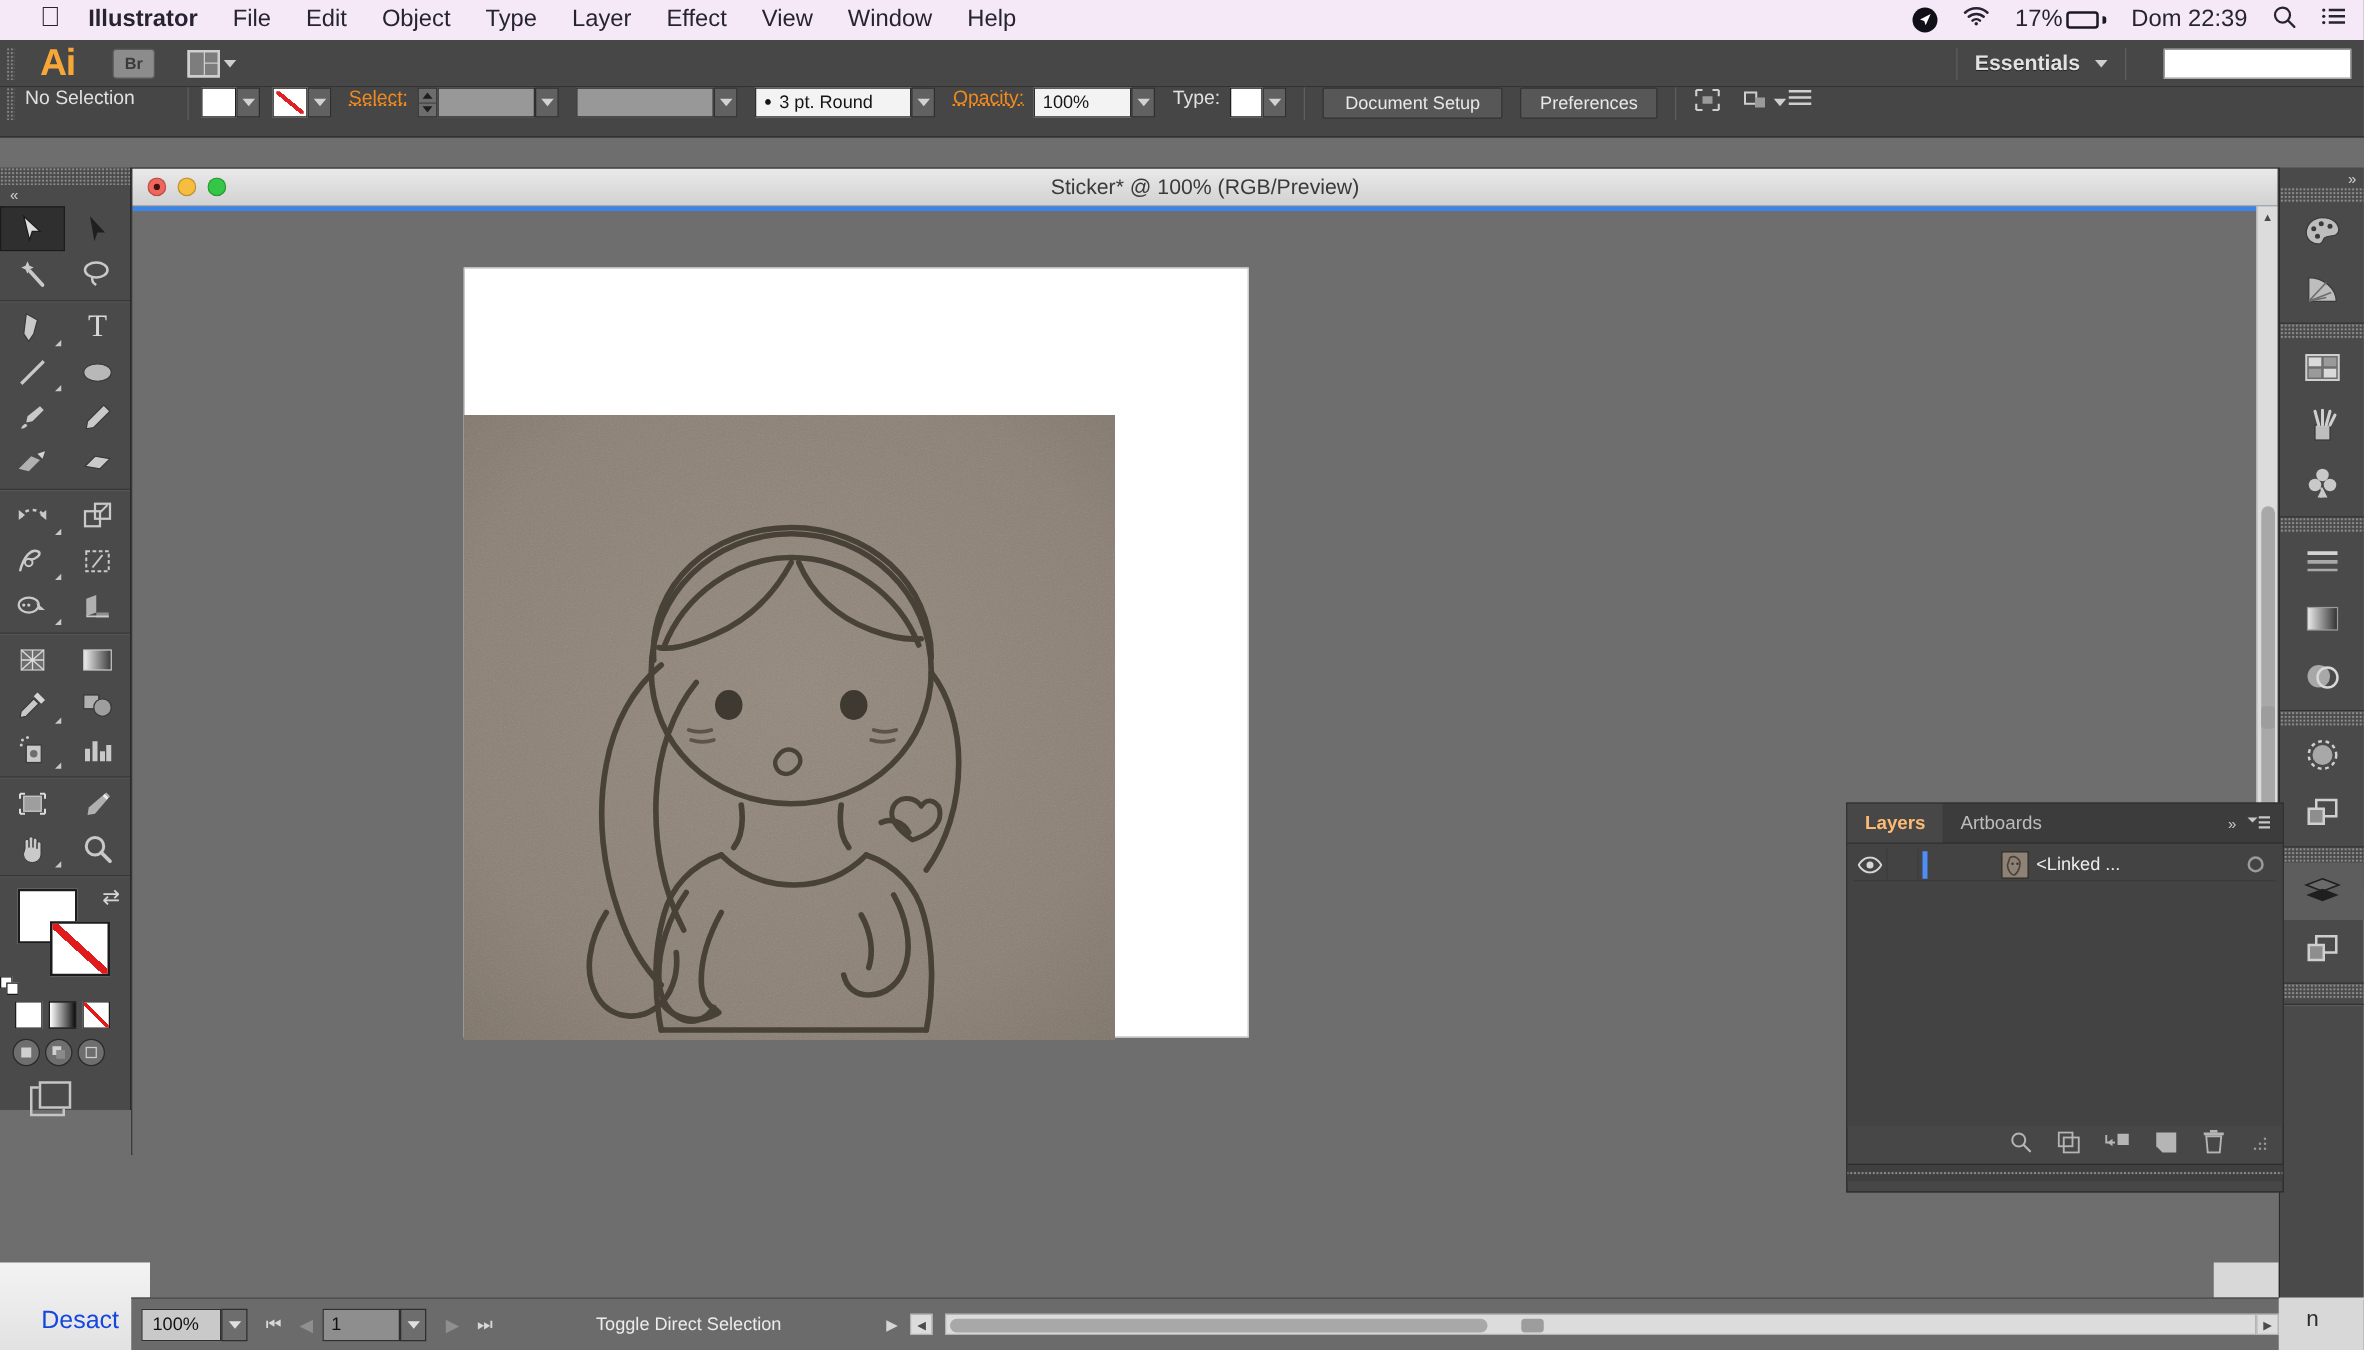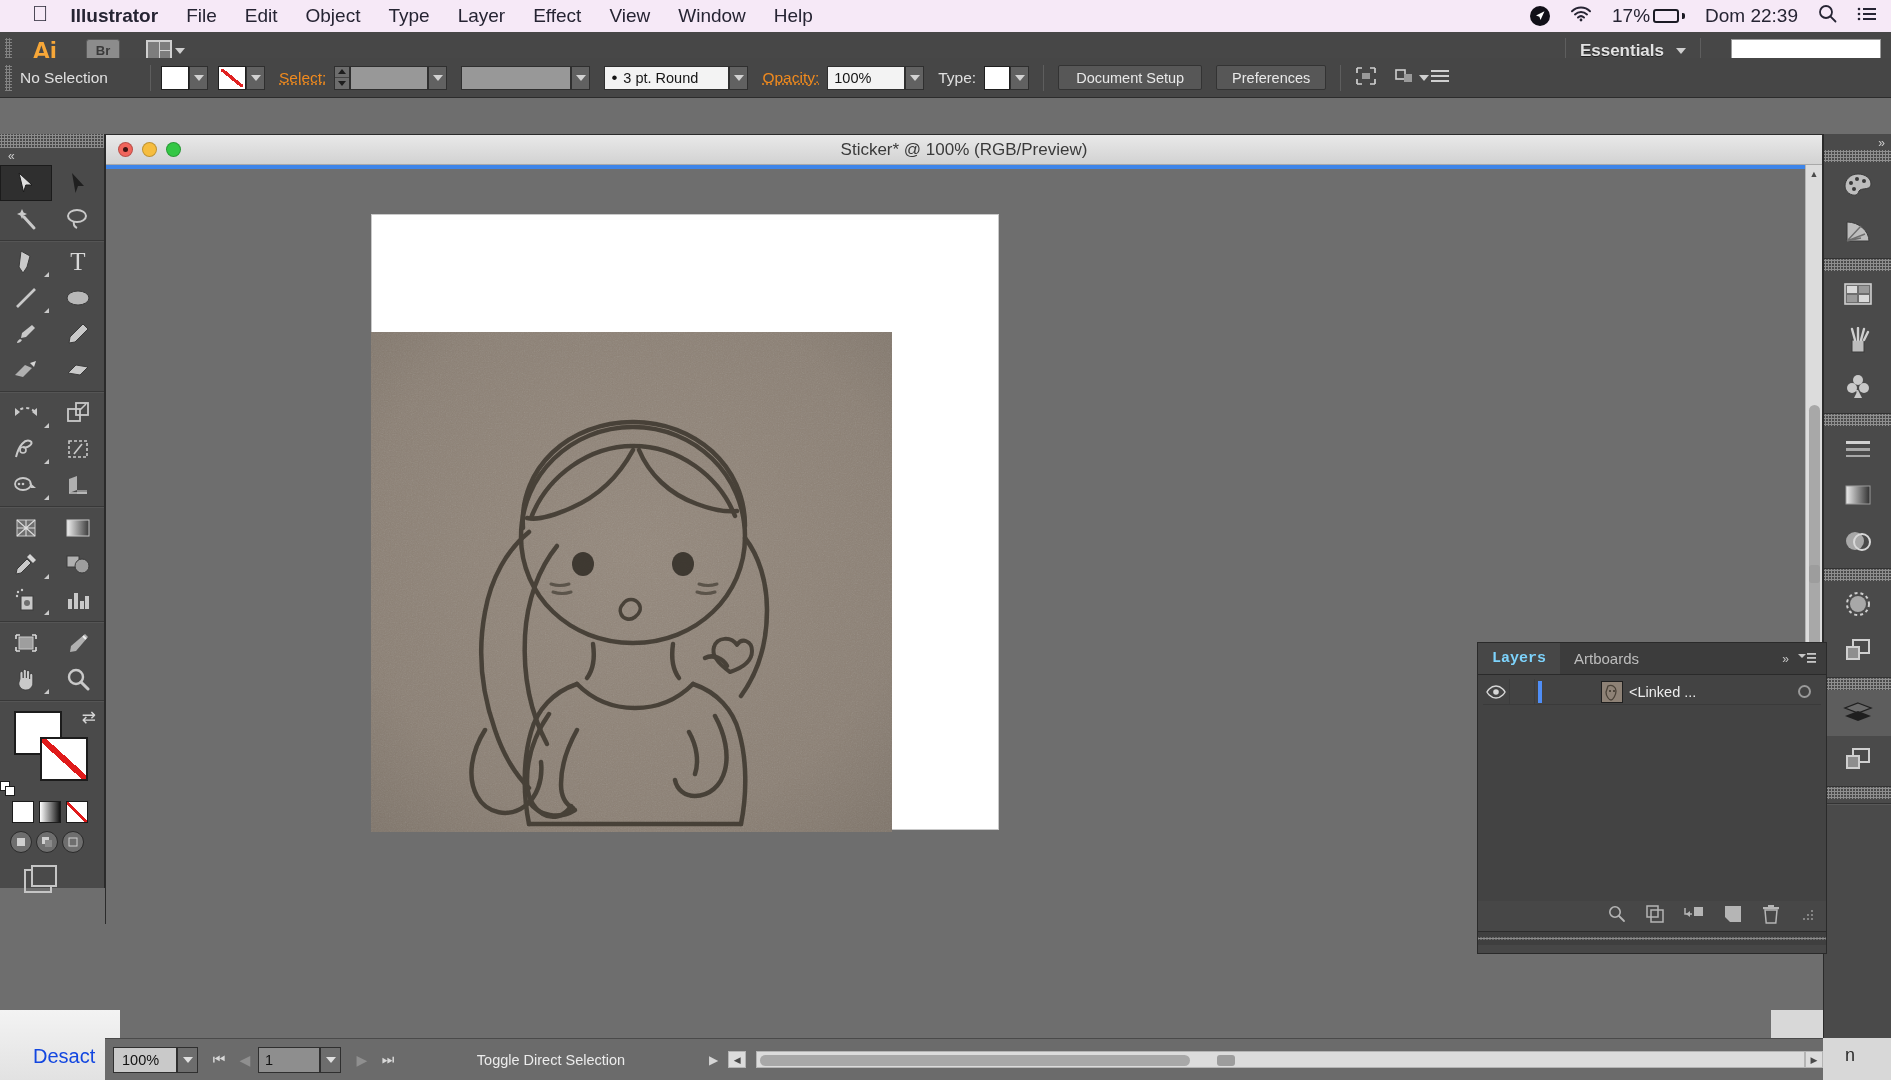--- a/index.html
+++ b/index.html
@@ -41,21 +41,21 @@
     position: absolute; left: 0; top: 32px; width: 1891px; height: 38px;
     background: #474747; border-bottom: 1px solid #2e2e2e;
     display: flex; align-items: center;
   }
   .grip {
     width: 7px; height: 26px; margin: 0 8px 0 5px;
     background-image: radial-gradient(circle, #8d8d8d 1px, transparent 1.2px);
     background-size: 3px 3px; opacity: .85;
   }
   .ai-logo {
-    font-size: 26px; font-weight: bold; color: #f7a738;
+    font-size: 30px; font-weight: bold; color: #f7a738;
     letter-spacing: -1px; margin: 0 30px 0 12px; line-height: 1;
   }
   .br-btn {
     width: 34px; height: 24px; background: #8c8c8c; border: 1px solid #5a5a5a;
     border-radius: 3px; color: #3a3a3a; font-size: 13px; font-weight: bold;
     display: flex; align-items: center; justify-content: center; margin-right: 26px;
   }
   .arrange-btn { display: flex; align-items: center; gap: 3px; }
   .arrange-grid {
     width: 26px; height: 22px; border: 2px solid #cfcfcf; display: grid;
@@ -73,23 +73,23 @@
     display: flex; align-items: center; gap: 12px; color: #e2e2e2;
     font-size: 17px; font-weight: bold; text-shadow: 0 1px 0 #222;
   }
   .ws-search {
     width: 150px; height: 24px; background: #fff; border: 1px solid #9a9a9a;
     margin-left: 16px; margin-right: 10px;
   }
 
   
   #control-bar {
-    position: absolute; left: 0; top: 58px; width: 1891px; height: 40px;
+    position: absolute; left: 0; top: 70px; width: 1891px; height: 40px;
     background: #464646; border-bottom: 1px solid #2c2c2c;
-    display: flex; align-items: center; color: #dcdcdc; font-size: 15px;
+    display: flex; align-items: flex-start; color: #dcdcdc; font-size: 15px;
   }
   .cb-label { color: #e0e0e0; font-size: 15.5px; white-space: nowrap; }
   .cb-label.orange { color: #f08a1e; }
   .swatch-box {
     width: 28px; height: 24px; border: 1px solid #1f1f1f; background: #fff; position: relative;
   }
   .swatch-none { background: #fff; }
   .swatch-none::after {
     content: ""; position: absolute; left: 2px; top: 2px; right: 2px; bottom: 2px;
     background: linear-gradient(to top right, transparent 44%, #e02121 44%, #e02121 56%, transparent 56%);
@@ -272,21 +272,21 @@
     position: absolute; left: 1477px; top: 642px; width: 350px; height: 312px;
     background: #474747; border: 1px solid #2a2a2a;
   }
   #layers-tabs {
     height: 32px; background: #3c3c3c; display: flex; align-items: stretch;
     border-bottom: 1px solid #2a2a2a;
   }
   .lp-tab {
     display: flex; align-items: center; padding: 0 14px; font-size: 15px; color: #bdbdbd;
   }
-  .lp-tab.active { background: #474747; color: #7dd3fc; font-weight: bold; font-family: Liberation Mono, monospace; }
+  .lp-tab.active { background: #474747; color: #fdba74; font-weight: bold; }
   #layers-tabs .spacer { flex: 1; }
   .lp-dbl { display: flex; align-items: center; color: #c6c6c6; font-size: 12px; padding: 0 6px; letter-spacing: -2px; }
   .lp-menu { display: flex; align-items: center; padding: 0 9px 0 4px; color: #c6c6c6; }
   #layers-list { background: #434343; padding: 4px 5px 0 5px; height: 226px; }
   .layer-row {
     display: flex; align-items: center; height: 26px; font-size: 14.5px; color: #ededed;
     border-bottom: 1px solid #3a3a3a;
   }
   .layer-row.selected { background: #6c7b91; }
   .lr-eye { width: 26px; display: flex; align-items: center; justify-content: center; color: #d6d6d6; }

